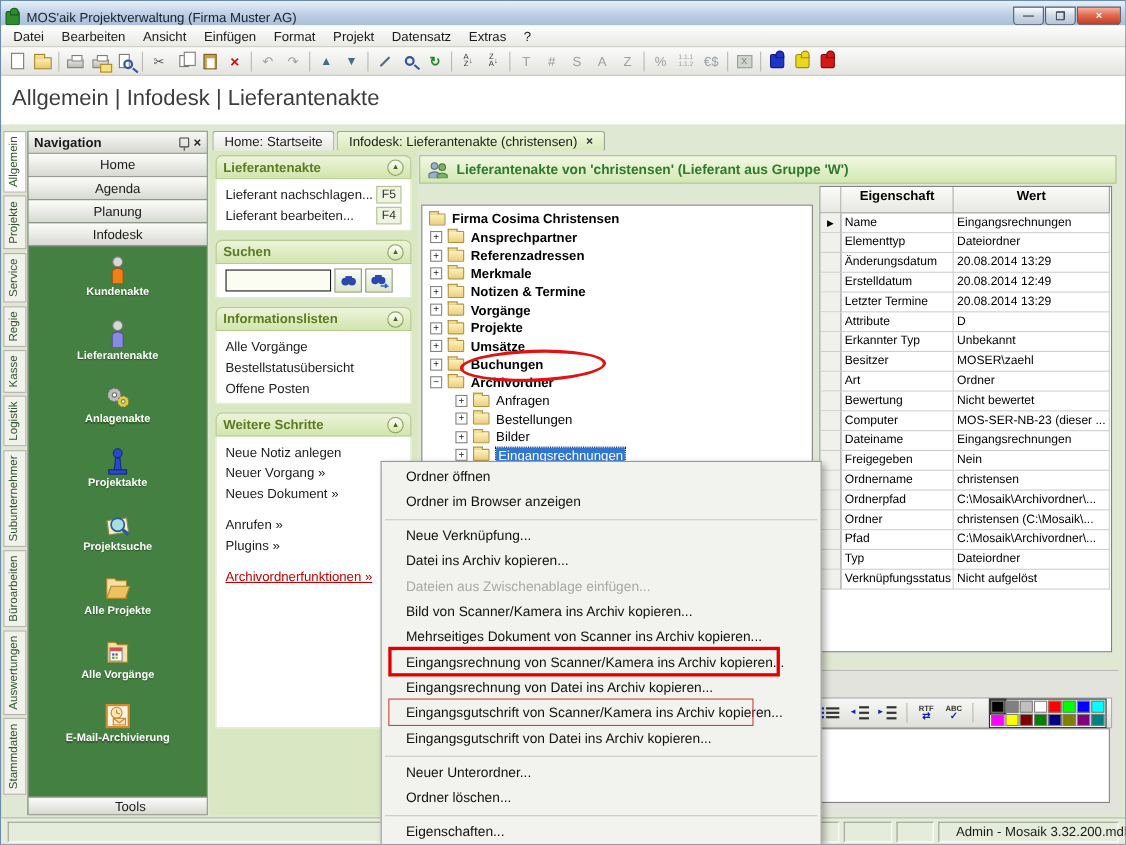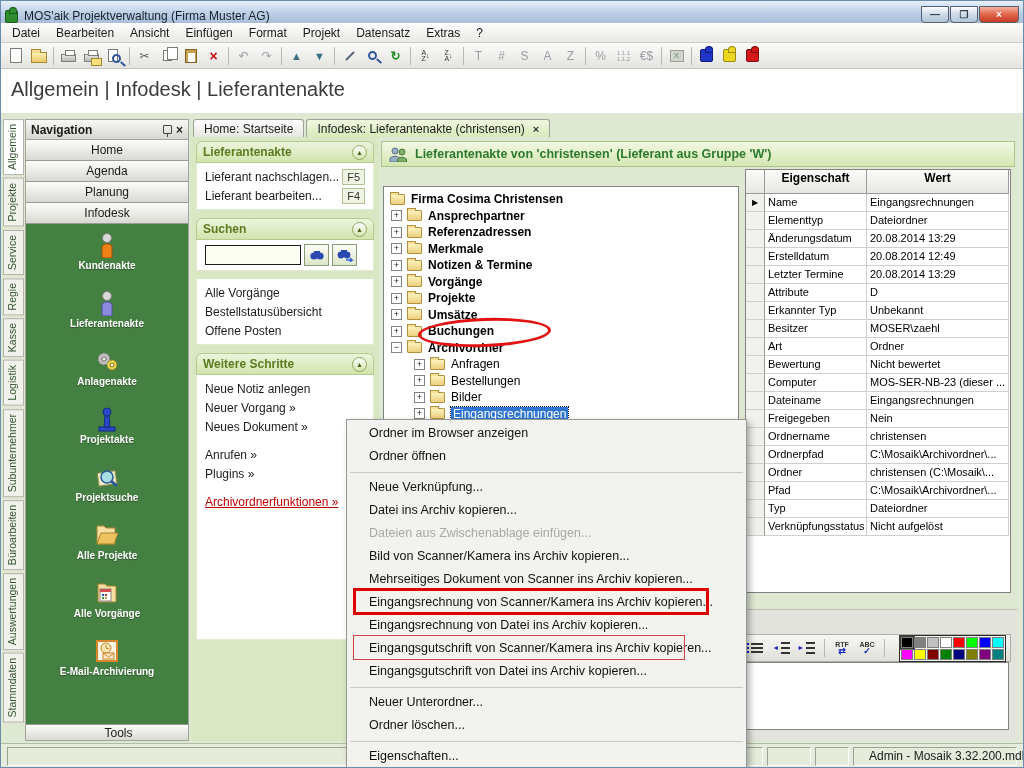--- a/index.html
+++ b/index.html
@@ -495,20 +495,24 @@
                 <circle cx="5" cy="6" r="3.4" fill="#2a48b0"></circle>
                 <circle cx="11" cy="6" r="3.4" fill="#2a48b0"></circle>
                 <rect x="5" y="1" width="6" height="4" fill="#2a48b0"></rect>
                 <path d="M10 11 L16 11 L14 9 M16 11 L14 13" stroke="#3060d8" fill="none" stroke-width="1.5"></path>
               </svg>
             </span>
         </div>
       </div>
     </div>
     <div class="section">
+      <div class="s-header">
+        <span>Informationslisten</span>
+        <span class="collapse-btn">▲</span>
+      </div>
       <div class="s-body">
         <div class="row-link">
             <span>Alle Vorgänge</span>
           </div>
         <div class="row-link">
             <span>Bestellstatusübersicht</span>
           </div>
         <div class="row-link">
             <span>Offene Posten</span>
           </div>
@@ -759,22 +763,22 @@
   <div class="statusbar">
     <span class="seg grow"></span>
     <span class="seg s2"></span>
     <span class="seg s3"></span>
     <span class="seg admin">Admin - Mosaik 3.32.200.mdb</span>
   </div>
 
   <div class="anno-ellipse"></div>
 
   <div class="context-menu">
+    <div class="cm-item">Ordner öffnen</div>
     <div class="cm-item">Ordner im Browser anzeigen</div>
-    <div class="cm-item">Ordner öffnen</div>
     <div class="cm-sep"></div>
     <div class="cm-item">Neue Verknüpfung...</div>
     <div class="cm-item">Datei ins Archiv kopieren...</div>
     <div class="cm-item disabled">Dateien aus Zwischenablage einfügen...</div>
     <div class="cm-item">Bild von Scanner/Kamera ins Archiv kopieren...</div>
     <div class="cm-item">Mehrseitiges Dokument von Scanner ins Archiv kopieren...</div>
     <div class="cm-item">Eingangsrechnung von Scanner/Kamera ins Archiv kopieren...</div>
     <div class="cm-item">Eingangsrechnung von Datei ins Archiv kopieren...</div>
     <div class="cm-item">Eingangsgutschrift von Scanner/Kamera ins Archiv kopieren...</div>
     <div class="cm-item">Eingangsgutschrift von Datei ins Archiv kopieren...</div>

